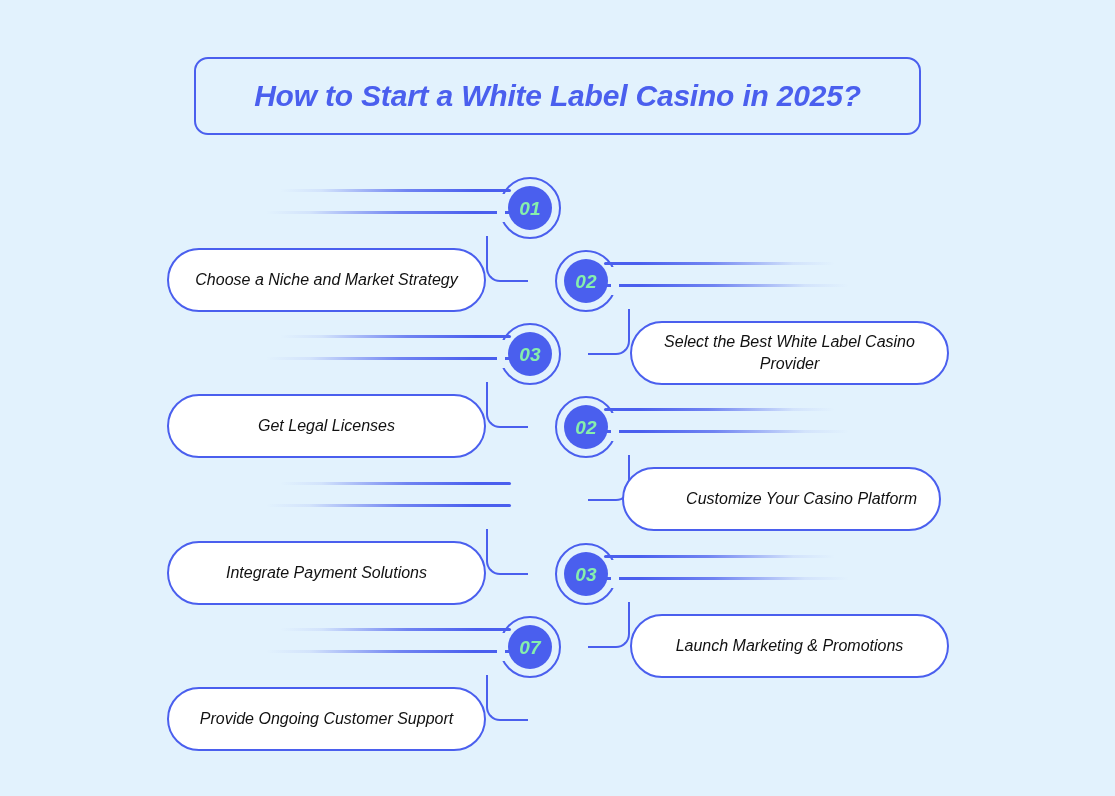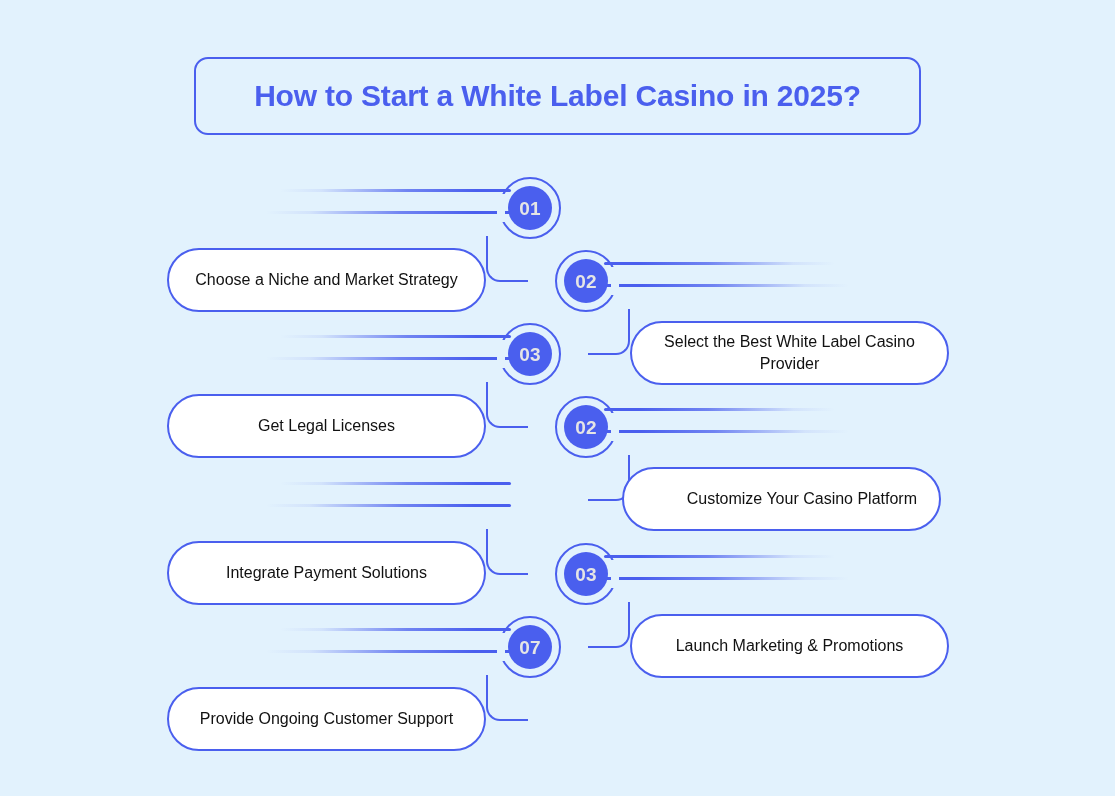--- a/index.html
+++ b/index.html
@@ -11,20 +11,21 @@
     height: 796px;
     background: #e2f2fd;
     font-family: "Liberation Sans", sans-serif;
     overflow: hidden;
   }
 
   #canvas {
     position: relative;
     width: 1115px;
     height: 796px;
+    font-style: italic;
   }
 
   
   .title-box {
     position: absolute;
     left: 194px;
     top: 57px;
     width: 727px;
     height: 78px;
     box-sizing: border-box;
@@ -97,21 +98,21 @@
     top: 9px;
     width: 44px;
     height: 44px;
     border-radius: 50%;
     background: #4a5fee;
     display: flex;
     align-items: center;
     justify-content: center;
   }
   .disc-num {
-    color: #e5e5e5;
+    color: #86efac;
     font-size: 19px;
     font-weight: bold;
     letter-spacing: 0.3px;
     line-height: 1;
   }
   
   .ring-gap {
     position: absolute;
     width: 8px;
     height: 28px;

